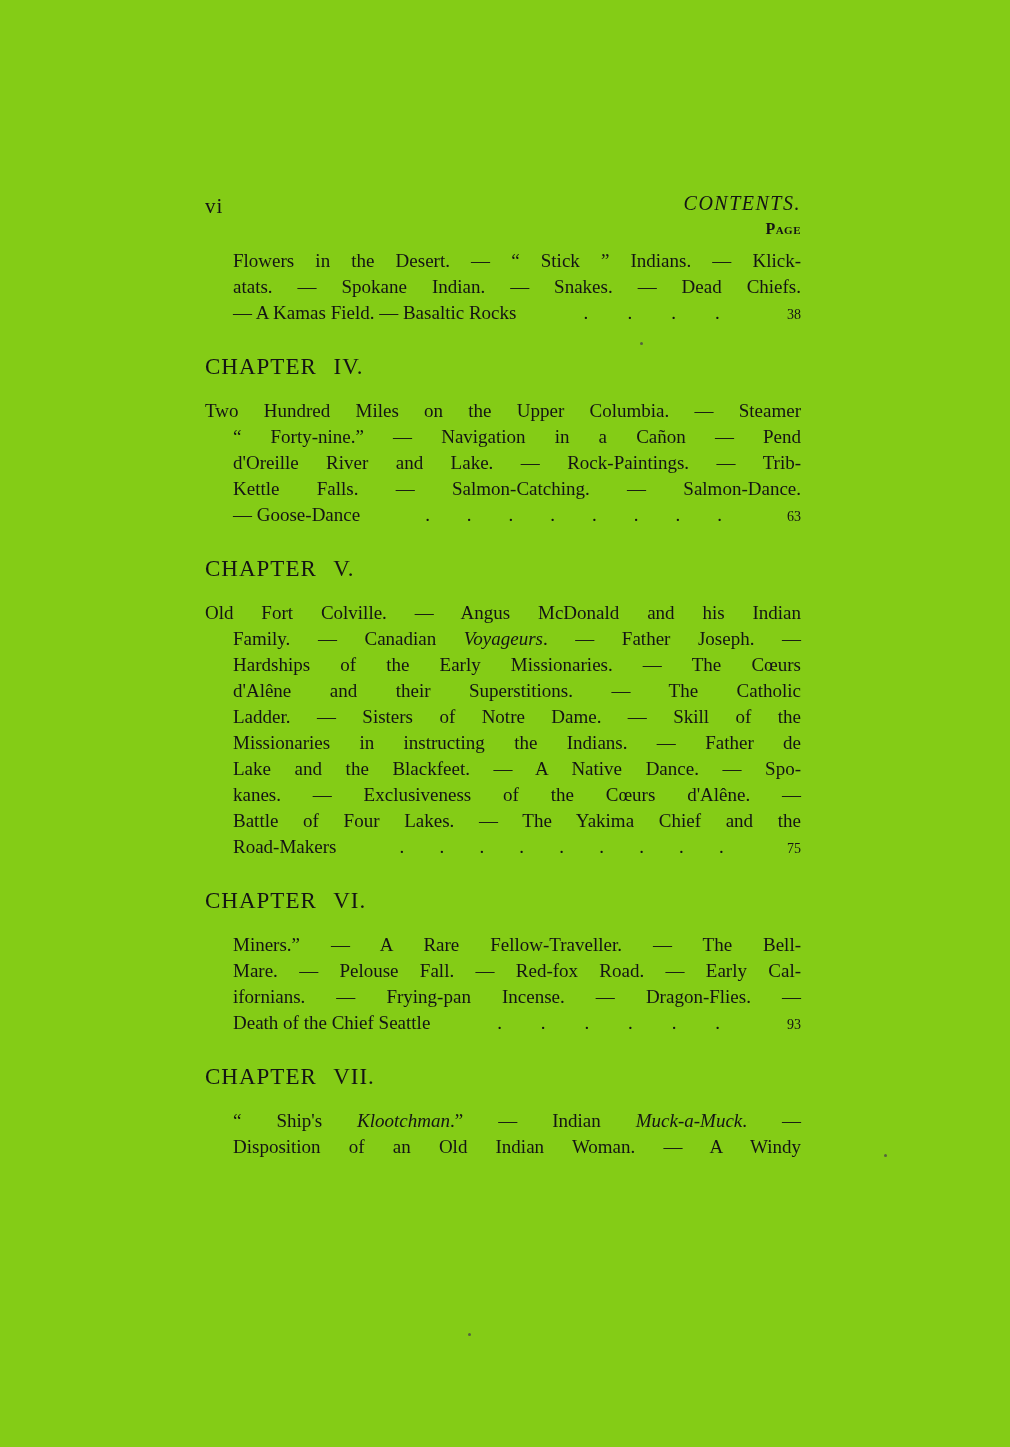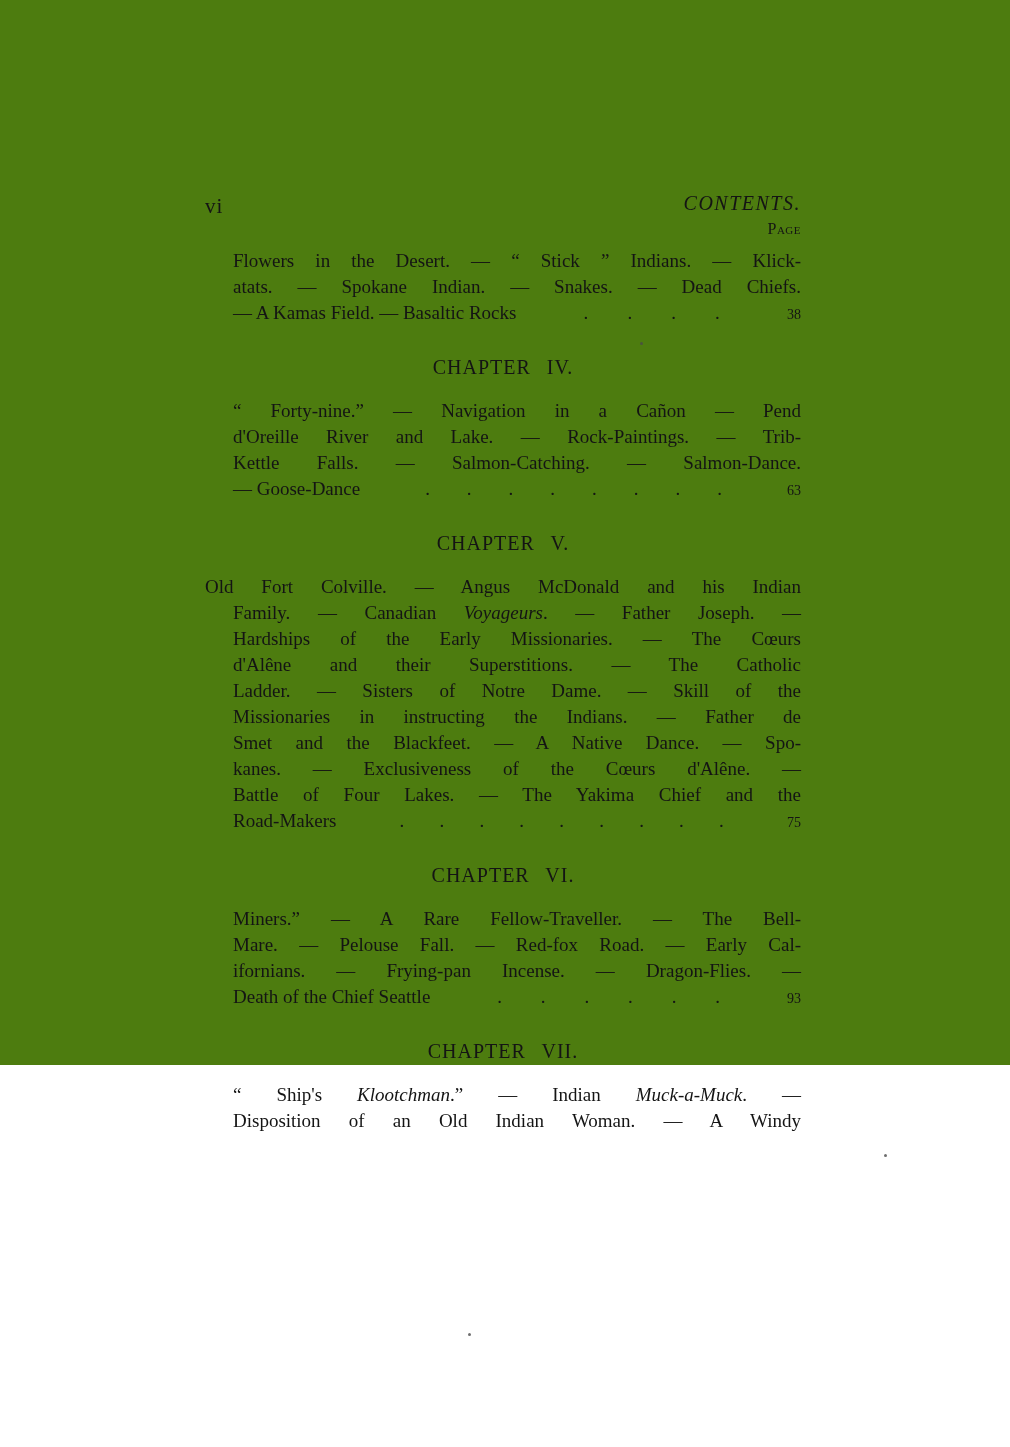--- a/index.html
+++ b/index.html
@@ -2,33 +2,33 @@
 <html><head>
 <meta charset="utf-8">
 <style>
   html,body{margin:0;padding:0;}
   body{
     width:1010px;height:1447px;overflow:hidden;
     background:#ffffff;
     font-family:"Liberation Serif","DejaVu Serif",serif;
     color:#141414;
   }
-  .page{position:relative;width:1010px;height:1065px;background:#4d7c0f;}
+  .page{position:relative;width:1010px;height:1447px;background:#84cc16;}
   .text-block{position:absolute;left:205px;top:192px;width:596px;}
 
   .header{position:relative;height:56px;}
   .folio{position:absolute;left:0;top:2px;font-size:21px;letter-spacing:1px;}
   .title{text-align:right;font-style:italic;font-size:20px;letter-spacing:1.5px;}
   .page-label{
     position:absolute;right:0;top:28px;
-    font-variant:small-caps;font-size:16px;font-weight:normal;letter-spacing:0.5px;
+    font-variant:small-caps;font-size:16px;font-weight:bold;letter-spacing:0.5px;
   }
 
   .chapter-heading{
-    text-align:center;font-size:20px;letter-spacing:1px;word-spacing:10px;
+    text-align:left;font-size:23px;letter-spacing:1px;word-spacing:10px;
     margin:24px 0 16px 0;line-height:30px;font-weight:normal;
   }
 
   .entry{margin:0;}
   .line{
     font-size:19px;line-height:26px;
     margin-left:28px;
     text-align:justify;text-align-last:justify;
     white-space:normal;
   }
@@ -67,20 +67,21 @@
               <span class="dot">.</span>
               <span class="dot">.</span>
               <span class="dot">.</span>
               <span class="dot">.</span>
             </span>
             <span class="page-num">38</span>
           </div>
         </div>
         <div class="chapter-heading">CHAPTER IV.</div>
         <div class="entry">
+          <div class="line first">Two Hundred Miles on the Upper Columbia. — Steamer</div>
           <div class="line">“ Forty-nine.” — Navigation in a Cañon — Pend</div>
           <div class="line">d'Oreille River and Lake. — Rock-Paintings. — Trib-</div>
           <div class="line">Kettle Falls. — Salmon-Catching. — Salmon-Dance.</div>
           <div class="line final">
             <span class="final-text">— Goose-Dance</span>
             <span class="dots">
               <span class="dot">.</span>
               <span class="dot">.</span>
               <span class="dot">.</span>
               <span class="dot">.</span>
@@ -93,21 +94,21 @@
           </div>
         </div>
         <div class="chapter-heading">CHAPTER V.</div>
         <div class="entry">
           <div class="line first">Old Fort Colville. — Angus McDonald and his Indian</div>
           <div class="line">Family. — Canadian <i>Voyageurs</i>. — Father Joseph. —</div>
           <div class="line">Hardships of the Early Missionaries. — The Cœurs</div>
           <div class="line">d'Alêne and their Superstitions. — The Catholic</div>
           <div class="line">Ladder. — Sisters of Notre Dame. — Skill of the</div>
           <div class="line">Missionaries in instructing the Indians. — Father de</div>
-          <div class="line">Smet and the Blackfeet. — A Native Dance. — Spo-</div>
+          <div class="line">Lake and the Blackfeet. — A Native Dance. — Spo-</div>
           <div class="line">kanes. — Exclusiveness of the Cœurs d'Alêne. —</div>
           <div class="line">Battle of Four Lakes. — The Yakima Chief and the</div>
           <div class="line final">
             <span class="final-text">Road-Makers</span>
             <span class="dots">
               <span class="dot">.</span>
               <span class="dot">.</span>
               <span class="dot">.</span>
               <span class="dot">.</span>
               <span class="dot">.</span>

